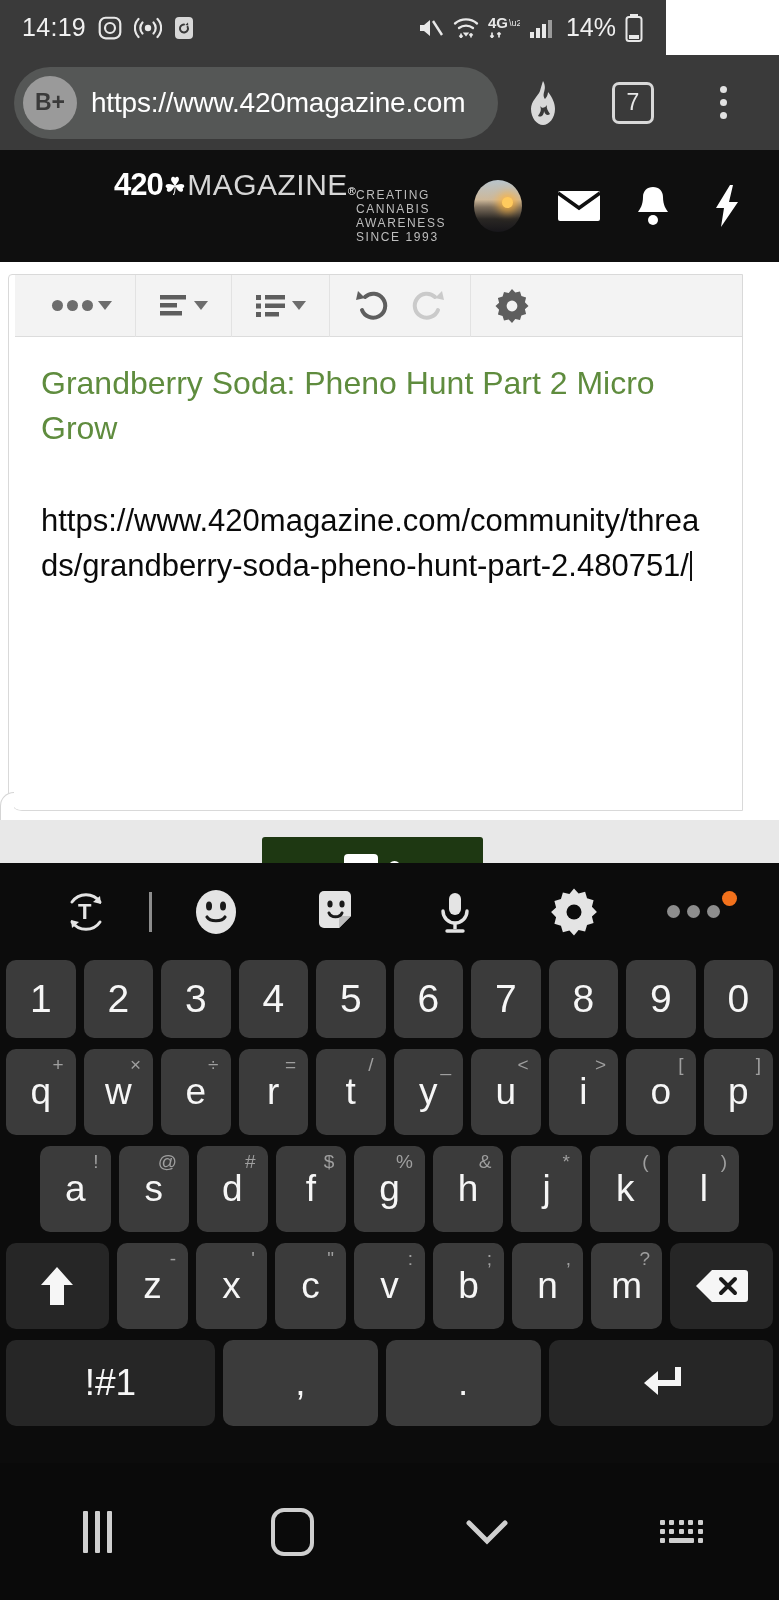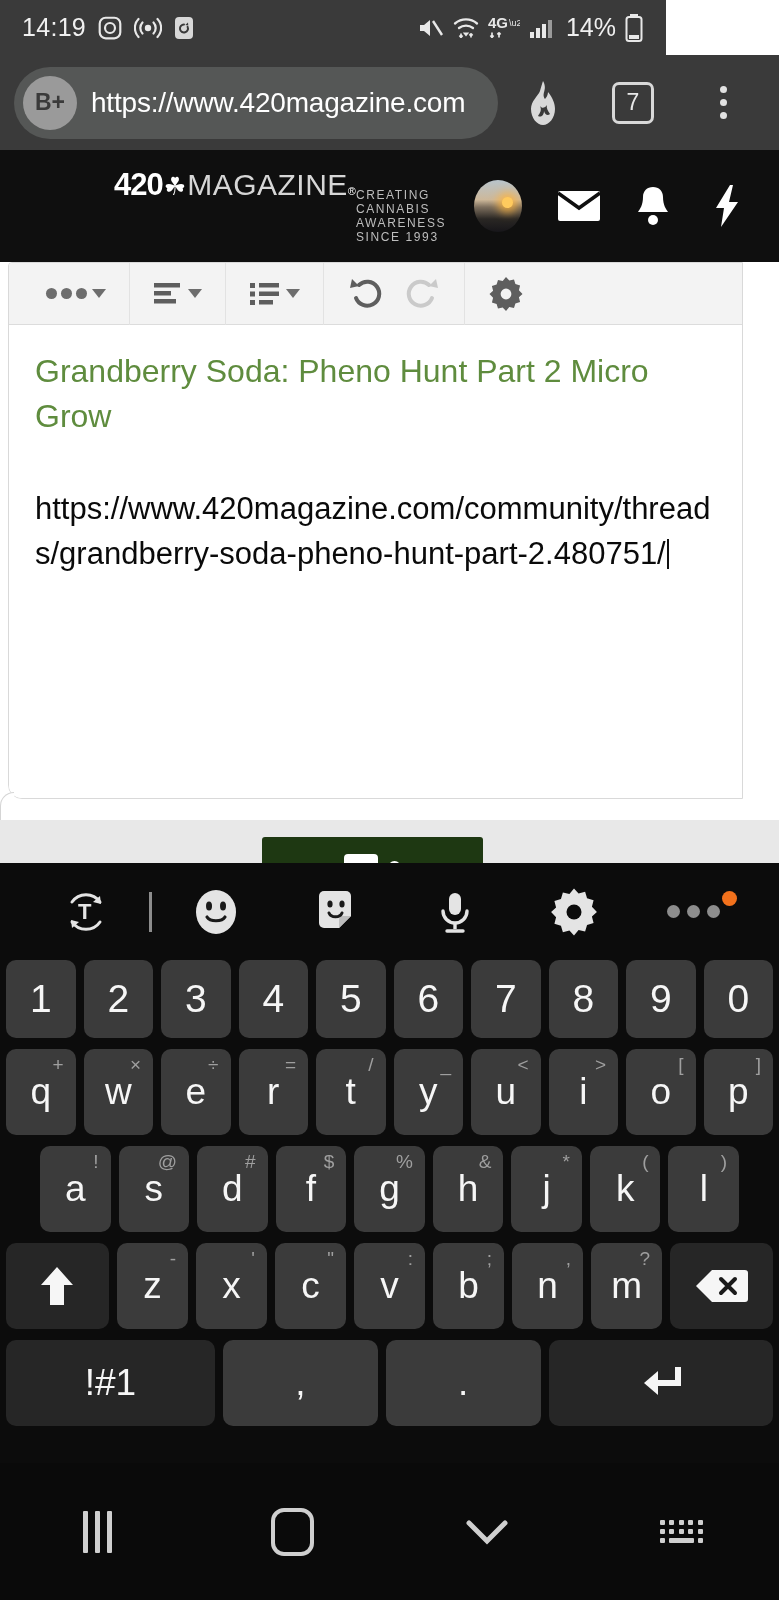--- a/index.html
+++ b/index.html
@@ -67,23 +67,23 @@
     position:relative; overflow:hidden; flex:0 0 48px;
   }
   .avatar .sun { position:absolute; left:58%; top:33%; width:11px; height:11px; border-radius:50%;
     background:#ffca5e; box-shadow:0 0 9px 5px rgba(255,180,60,.75); }
   .hdr-icons { display:flex; align-items:center; margin-left:20px; }
   .hdr-btn { width:74px; height:80px; display:flex; align-items:center; justify-content:center; }
 
   
   .pagebody { position:absolute; top:262px; left:0; width:779px; height:613px; background:#ffffff; }
   .editorcard {
-    position:absolute; left:8px; top:0px; width:735px; height:537px;
+    position:absolute; left:8px; top:12px; width:735px; height:537px;
     background:#ffffff; border:1px solid #d9d9d9; border-radius:4px 0 0 14px;
-    display:flex; flex-direction:column; overflow:hidden;
+    display:flex; flex-direction:column; overflow:hidden;padding-left:6px;
   }
   .toolbar {
     height:62px; background:#f3f3f3; border-bottom:1px solid #dcdcdc;
     display:flex; align-items:center; padding-left:14px;
   }
   .tb-grp { display:flex; align-items:center; height:62px; padding:0 14px; border-right:1px solid #e2e2e2; }
   .tb-btn { display:flex; align-items:center; gap:5px; padding:0 9px; height:62px; }
   .caret { width:0; height:0; border-left:7px solid transparent; border-right:7px solid transparent; border-top:9px solid #6d6d6d; }
   .dots-h { display:flex; gap:4px; align-items:center; }
   .dots-h i { width:11px; height:11px; border-radius:50%; background:#6d6d6d; display:block; }

